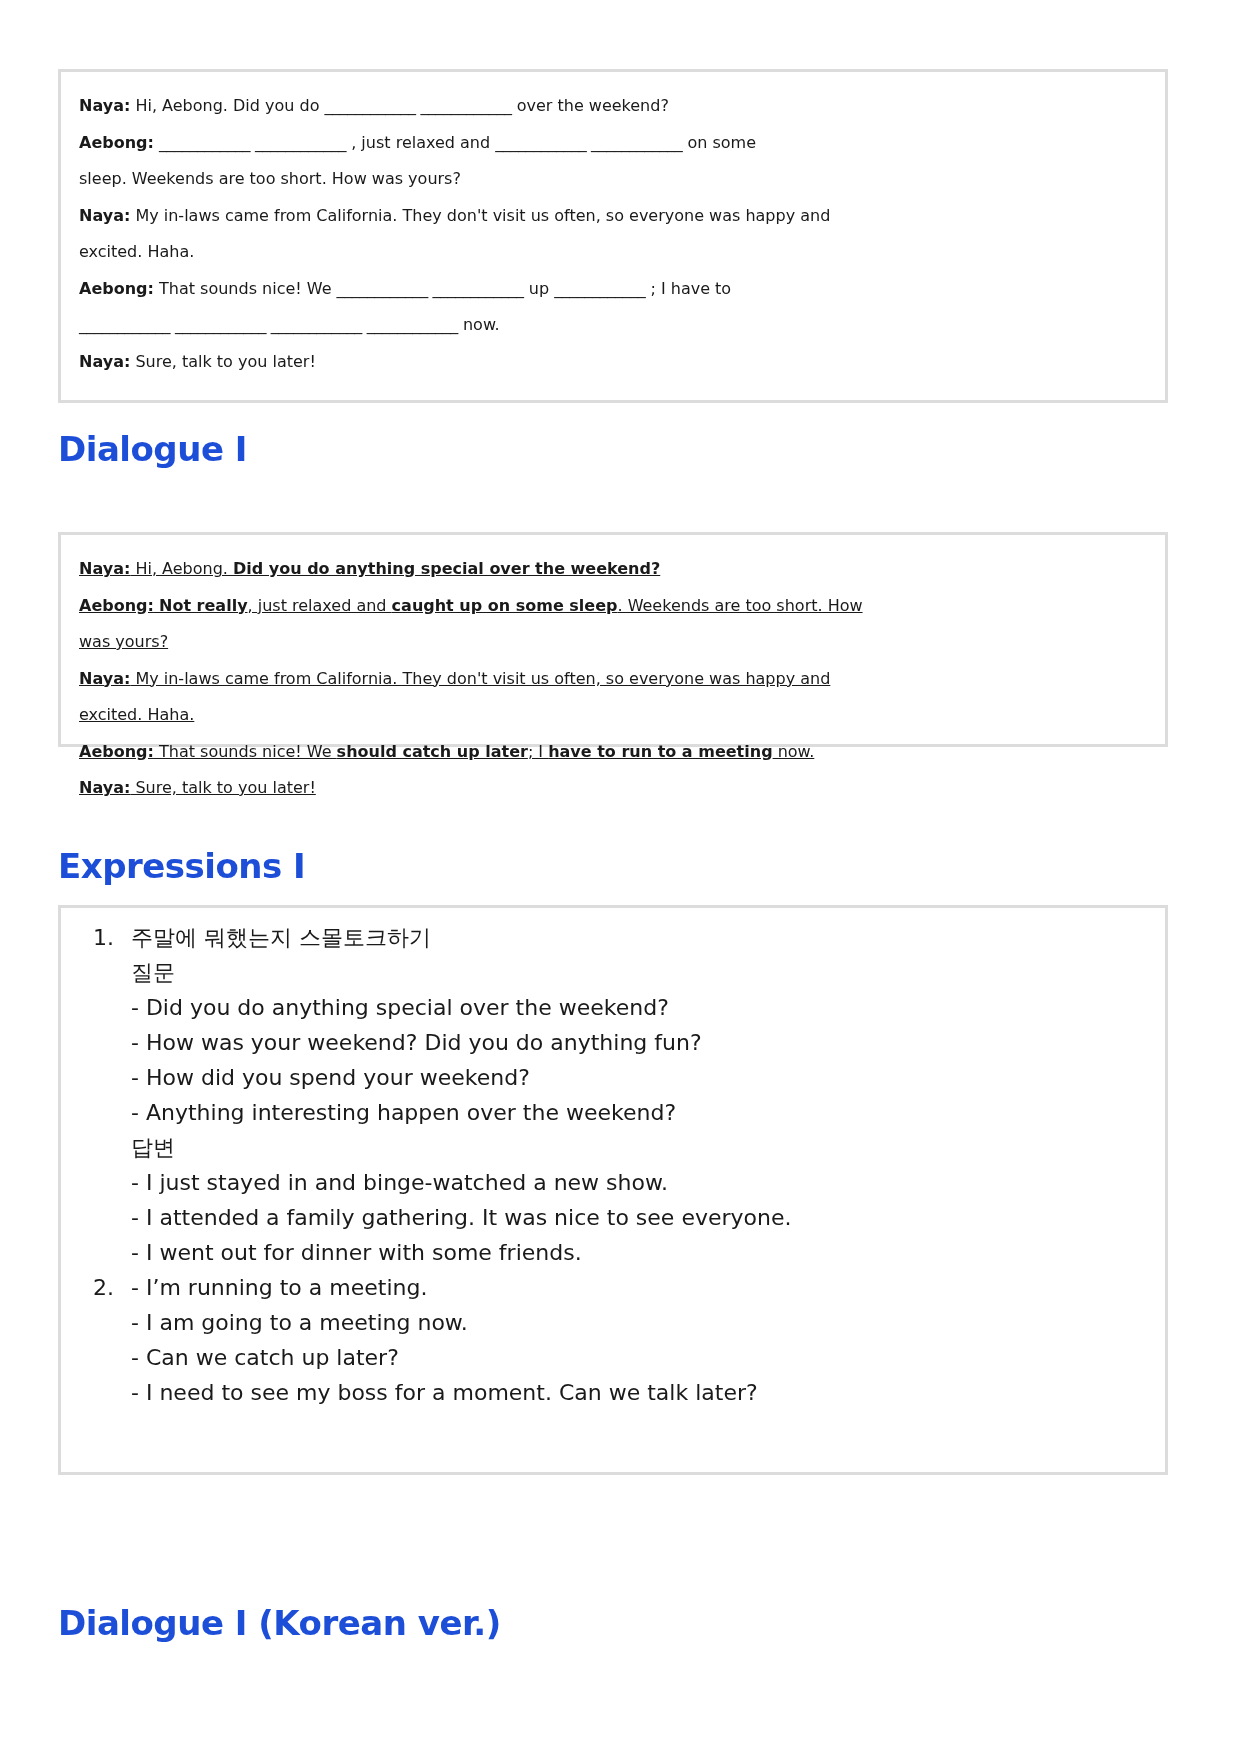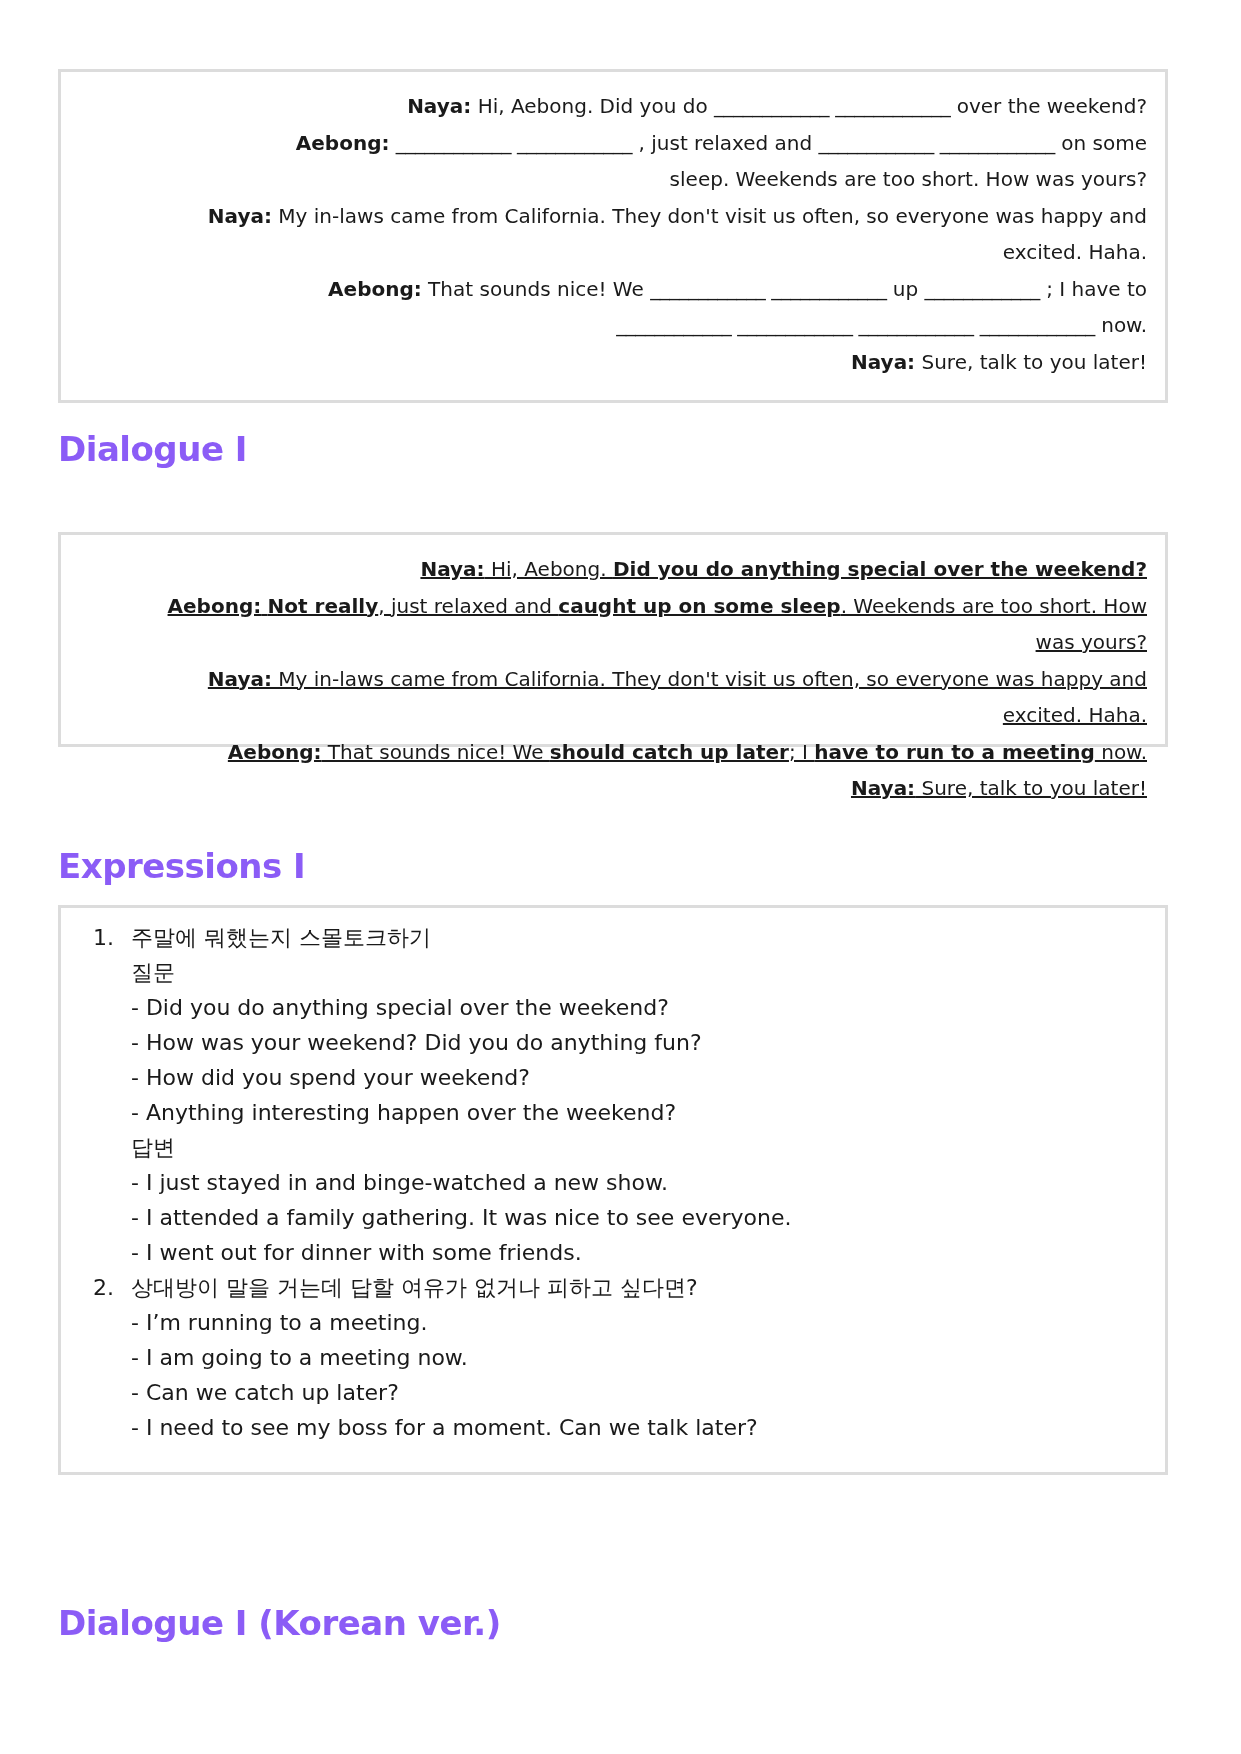--- a/index.html
+++ b/index.html
@@ -17,43 +17,42 @@
     }
     .box {
       position: absolute;
       left: 58px;
       width: 1110px;
       border: 3px solid #dcdcdc;
       box-sizing: border-box;
       padding: 16px 18px 0 18px;
     }
     .line {
-      font-size: 20px;
+      font-size: 16px;
       line-height: 36.5px;
       white-space: nowrap;
-      text-align: right;
     }
     .spk {
       font-weight: bold;
     }
     b.hl {
       font-weight: bold;
     }
     .blank {
       letter-spacing: -0.4px;
     }
     h2 {
       position: absolute;
       left: 58px;
       margin: 0;
       font-family: "DejaVu Sans", sans-serif;
       font-weight: bold;
       font-size: 34px;
       letter-spacing: -0.5px;
-      color: #8b5cf6;
+      color: #1d4ed8;
     }
     #box1 { top: 69px; height: 334px; }
     #h-dialogue { top: 429px; }
     #box2 { top: 532px; height: 215px; text-decoration: underline; }
     #h-expr { top: 827px; margin-top: 19px; }
     #box3 { top: 905px; height: 570px; padding-top: 12px; }
     #h-korean { top: 1557px; margin-top: 46px; }
 
     .list {
       list-style: none;
@@ -114,21 +113,20 @@
         <div class="li-line">- How was your weekend? Did you do anything fun?</div>
         <div class="li-line">- How did you spend your weekend?</div>
         <div class="li-line">- Anything interesting happen over the weekend?</div>
         <div class="li-line">답변</div>
         <div class="li-line">- I just stayed in and binge-watched a new show.</div>
         <div class="li-line">- I attended a family gathering. It was nice to see everyone.</div>
         <div class="li-line">- I went out for dinner with some friends.</div>
       </li>
       <li>
         <span class="num">2.</span>
-        <div class="li-line">상대방이 말을 거는데 답할 여유가 없거나 피하고 싶다면?</div>
         <div class="li-line">- I’m running to a meeting.</div>
         <div class="li-line">- I am going to a meeting now.</div>
         <div class="li-line">- Can we catch up later?</div>
         <div class="li-line">- I need to see my boss for a moment. Can we talk later?</div>
       </li>
     </ol>
 </div>
 
 <h2 id="h-korean">Dialogue I (Korean ver.)</h2>
 

